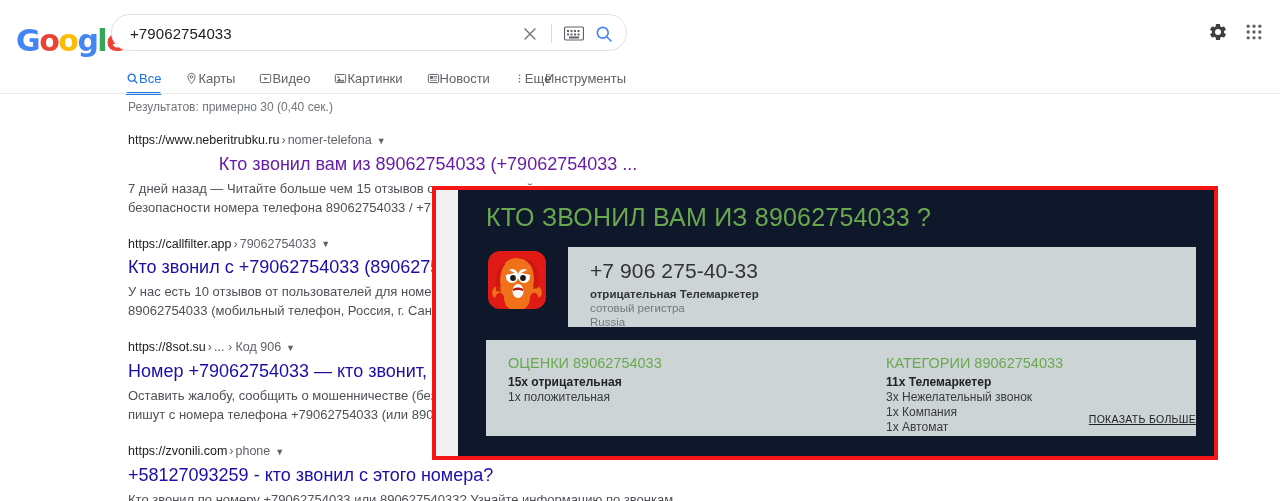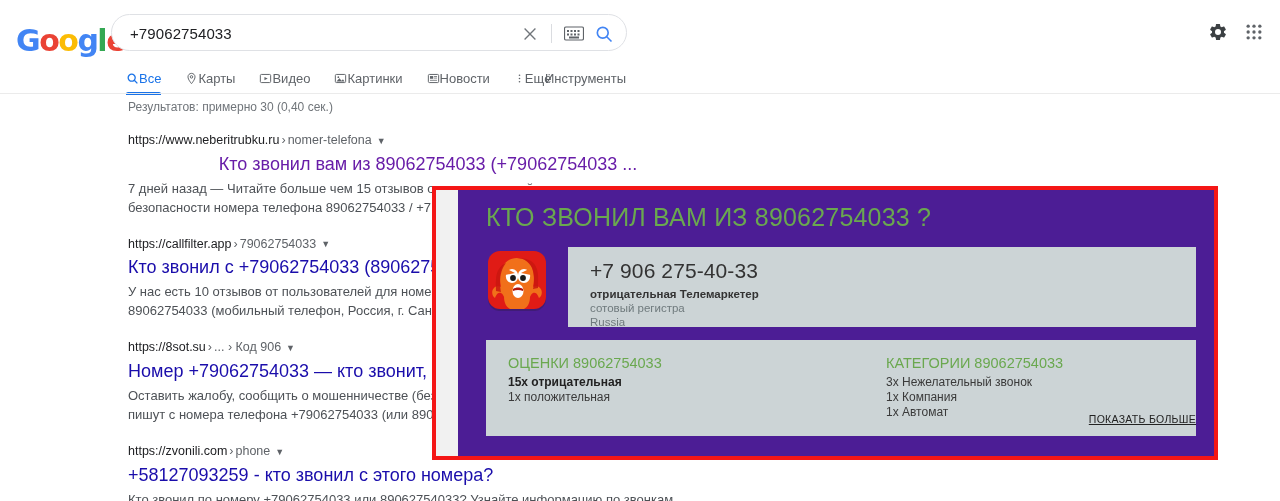--- a/index.html
+++ b/index.html
@@ -53,21 +53,21 @@
   .res-url .path{color:#5f6368;}
   .res-url .caret{display:inline-block;margin-left:5px;color:#5f6368;font-size:9px;vertical-align:middle;cursor:pointer;}
   .res-title{font-size:18px;line-height:24px;color:#1a0dab;margin-top:2px;cursor:pointer;white-space:nowrap;}
   .res-title.visited{color:#681da8;text-align:center;}
   .res-snip{font-size:13px;line-height:19px;color:#4d5156;margin-top:3px;max-width:580px;}
 
   
   .overlay{position:absolute;left:432px;top:186px;width:786px;height:274px;
     border:4px solid #f41616;background:#ffffff;box-sizing:border-box;}
   .ov-strip{position:absolute;left:0;top:0;width:22px;height:100%;background:#f1f1f1;}
-  .ov-body{position:absolute;left:22px;top:0;right:0;bottom:0;background:#4c1d95;}
+  .ov-body{position:absolute;left:22px;top:0;right:0;bottom:0;background:#0f172a;}
 
   .ov-title{position:absolute;left:28px;top:12px;font-size:25px;line-height:30px;
     color:#6aa84f;font-weight:400;letter-spacing:.2px;white-space:nowrap;}
 
   .ov-card{position:absolute;left:28px;top:57px;right:18px;height:80px;}
   .ov-avatar{position:absolute;left:0;top:2px;width:64px;height:64px;}
   .ov-greybox{position:absolute;left:82px;top:0;right:0;height:80px;background:#ccd4d6;}
   .ov-phone{position:absolute;left:22px;top:11px;font-size:21px;line-height:26px;color:#333333;font-weight:400;letter-spacing:.1px;}
   .ov-rating{position:absolute;left:22px;top:40px;font-size:11.5px;line-height:15px;color:#333333;font-weight:700;}
   .ov-line1{position:absolute;left:22px;top:54px;font-size:11.5px;line-height:15px;color:#6f7a7d;}
@@ -293,20 +293,21 @@
     <div class="ov-stats">
 
       <div class="ov-col left">
         <div class="ov-colhead">ОЦЕНКИ 89062754033</div>
         <div class="ov-item strong">15x отрицательная</div>
         <div class="ov-item">1x положительная</div>
       </div>
 
       <div class="ov-col right">
         <div class="ov-colhead">КАТЕГОРИИ 89062754033</div>
+        <div class="ov-item strong">11x Телемаркетер</div>
         <div class="ov-item">3x Нежелательный звонок</div>
         <div class="ov-item">1x Компания</div>
         <div class="ov-item">1x Автомат</div>
       </div>
 
       <div class="ov-more">
         <span>ПОКАЗАТЬ БОЛЬШЕ</span>
       </div>
     </div>
 

